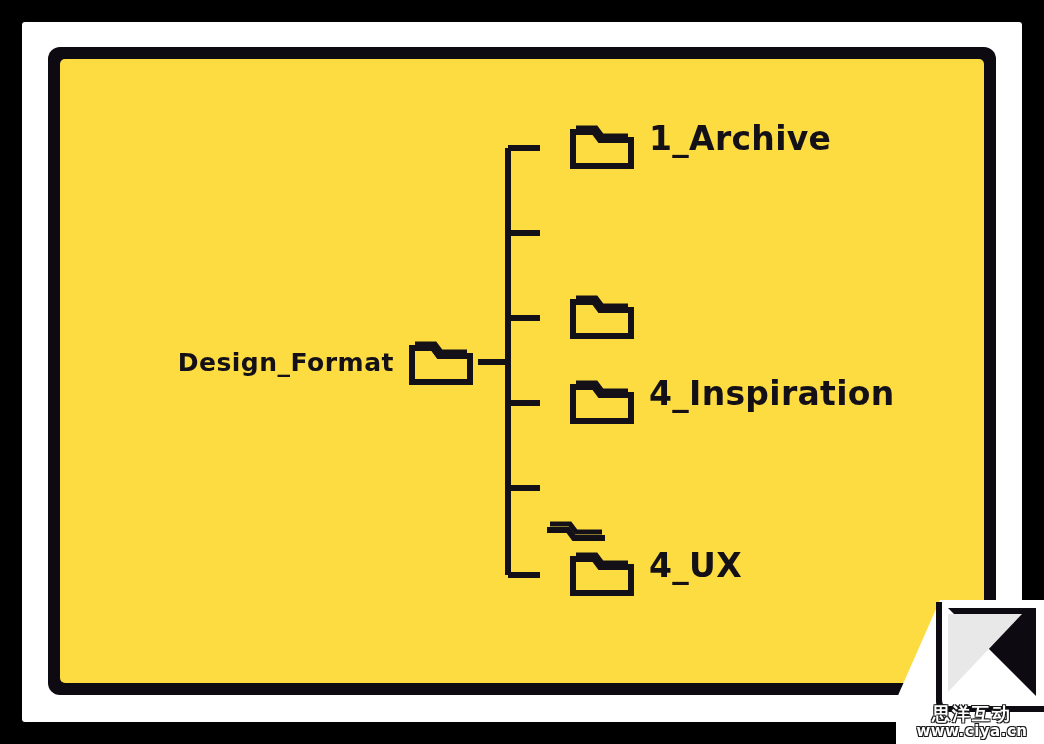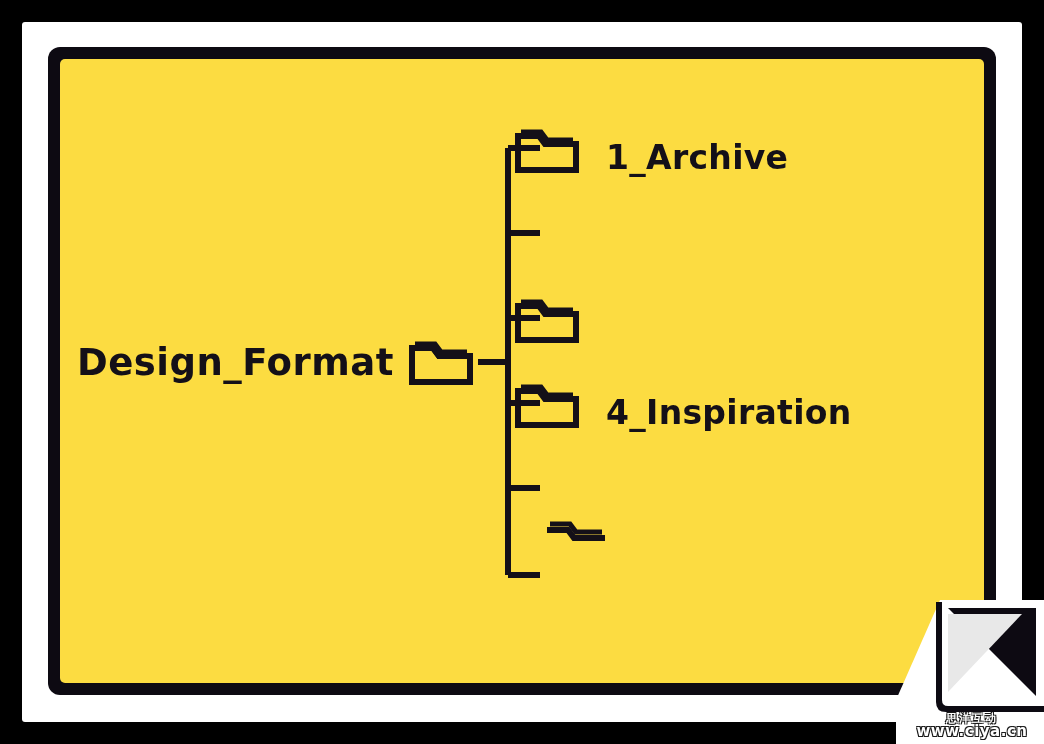--- a/index.html
+++ b/index.html
@@ -66,36 +66,36 @@
     left: 84px;
     top: 336px;
     width: 390px;
     height: 52px;
     display: flex;
     align-items: center;
     justify-content: flex-end;
     gap: 14px;
   }
   .root-label {
-    font-size: 37px;
+    font-size: 25px;
     font-weight: bold;
     color: #141018;
     letter-spacing: 0.5px;
     white-space: nowrap;
     line-height: 1;
   }
 
   
   .child-row {
     position: absolute;
-    left: 514px;
+    left: 569px;
     height: 52px;
     display: flex;
-    align-items: flex-end;
-    gap: 26px;
+    align-items: flex-start;
+    gap: 14px;
     white-space: nowrap;
   }
   .child-label {
     font-size: 33px;
     font-weight: bold;
     color: #141018;
     letter-spacing: 0.3px;
     line-height: 1;
   }
 
@@ -137,21 +137,21 @@
     bottom: 4px;
     width: 128px;
     text-align: center;
     line-height: 1.05;
     color: #ffffff;
     text-shadow:
       -1px -1px 0 #1a1a1a,  1px -1px 0 #1a1a1a,
       -1px  1px 0 #1a1a1a,  1px  1px 0 #1a1a1a;
   }
   .wm-cn {
-    font-size: 11px;
+    font-size: 18px;
     font-weight: bold;
     letter-spacing: 2px;
   }
   .wm-url {
     font-size: 15px;
     font-weight: bold;
     letter-spacing: 0.5px;
   }
 </style>
 </head>
@@ -215,20 +215,27 @@
     </svg>
     <span class="child-label">4_Inspiration</span>
   </div>
 
 
   <svg class="folder-stray" viewBox="0 0 66 22">
     <path d="M7 4 L27 4 L33 12 L59 12" fill="none" stroke="#141018" stroke-width="5" stroke-linejoin="miter"></path>
     <path d="M4 10 L25 10 L31 18 L62 18" fill="none" stroke="#141018" stroke-width="6" stroke-linejoin="miter"></path>
   </svg>
 
+  <div class="child-row" style="top:549px">
+    <svg class="folder-icon" viewBox="0 0 66 48">
+      <path d="M4 44 L4 10 L25 10 L31 18 L62 18 L62 44 Z" fill="none" stroke="#141018" stroke-width="6" stroke-linejoin="miter"></path>
+      <path d="M7 6 L27 6 L33 14 L59 14" fill="none" stroke="#141018" stroke-width="5" stroke-linejoin="miter"></path>
+    </svg>
+    <span class="child-label">4_UX</span>
+  </div>
 
   <div class="dogear">
     <svg width="148" height="144" viewBox="0 0 148 144">
 
       <path d="M44 0 L148 0 L148 144 L0 144 L0 100 Z" fill="#ffffff"></path>
 
       <path d="M52 8 L140 8 L140 96 Z" fill="#0d0a12"></path>
 
       <path d="M52 14 L52 92 L126 14 Z" fill="#e8e8e8"></path>
 

